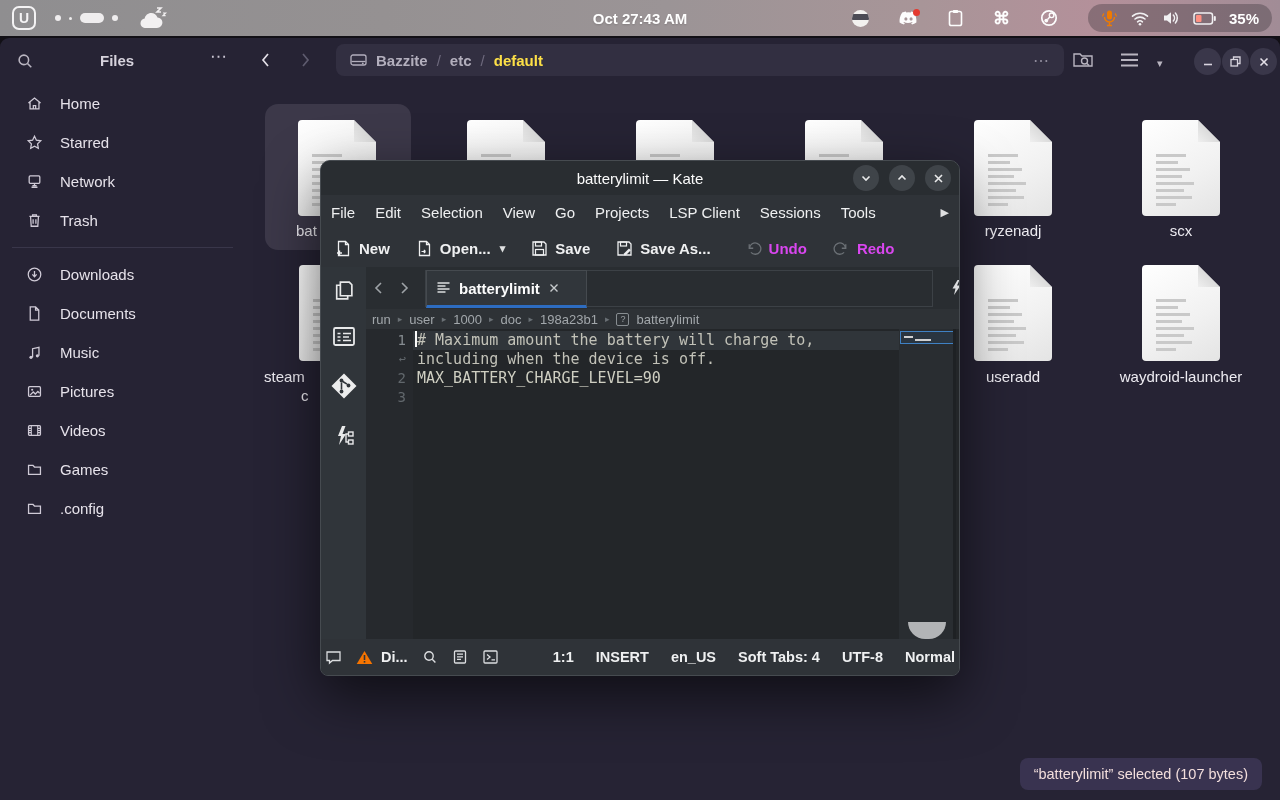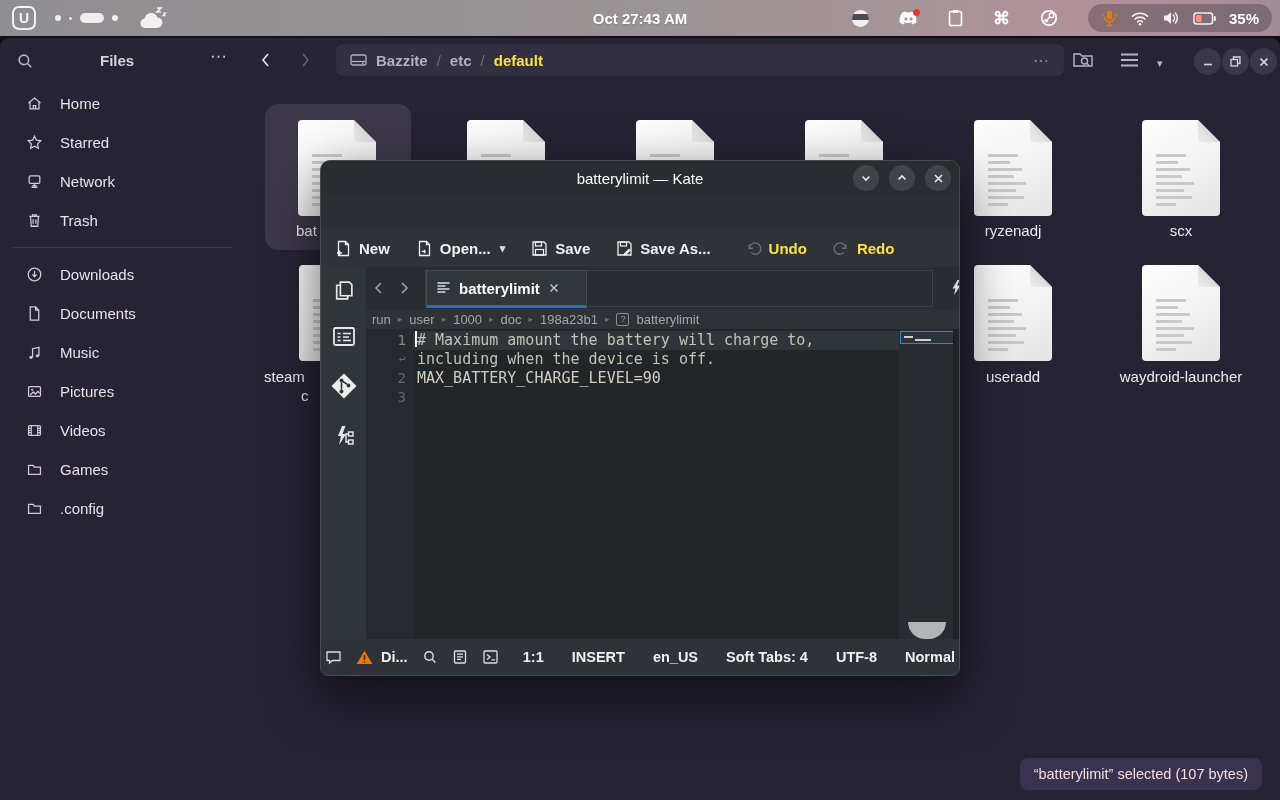--- a/index.html
+++ b/index.html
@@ -85,21 +85,21 @@
   .k-title { position:absolute; left:0; top:0; right:0; height:34px; background:#292d31;
     display:flex; align-items:center; justify-content:center; font-size:15px; color:#fbfbfb; }
   .k-wbtn { position:absolute; top:4px; width:26px; height:26px; border-radius:50%;
     background:#3f4449; display:flex; align-items:center; justify-content:center; }
   .k-menu { position:absolute; left:0; top:34px; right:0; height:34px; background:#2f3338;
     display:flex; align-items:center; padding:0 10px; gap:20px; font-size:15px; }
   .k-menu .ovf { margin-left:auto; color:#dfe0e1; font-size:11px; }
   .k-tool { position:absolute; left:0; top:68px; right:0; height:38px; background:#2f3338;
     display:flex; align-items:center; padding-left:14px; gap:26px; }
   .t-btn { display:flex; align-items:center; gap:7px; font-weight:bold; font-size:15px; }
-  .t-btn.dis { color:#fde047; }
+  .t-btn.dis { color:#d946ef; }
   .t-caret { color:#dfe0e1; font-size:11px; margin-left:2px; }
   .k-side { position:absolute; left:0; top:106px; bottom:36px; width:45px; background:#30353a;
     display:flex; flex-direction:column; align-items:center; padding-top:12px; gap:24px; }
   .k-tabbar { position:absolute; left:45px; top:106px; right:0; height:42px; background:#292d31; }
   .tab-box { position:absolute; left:59px; top:3px; width:508px; height:37px;
     border:1px solid #3c4146; }
   .tab { position:absolute; left:0; top:-1px; height:38px; width:161px; background:#31363b;
     border:1px solid #454a4f; border-bottom:3px solid #2d6cc0;
     display:flex; align-items:center; padding:0 9px; gap:8px; }
   .tab .lbl { font-weight:bold; font-size:15px; color:#fcfcfc; }
@@ -124,21 +124,21 @@
   .minimap { position:absolute; right:3px; top:0; bottom:0; width:57px; background:#292d31; }
   .mm-view { position:absolute; left:1px; right:1px; top:2px; height:13px;
     border:1px solid #3f81c4; background:rgba(63,129,196,.10); }
   .mm-view i { position:absolute; top:4px; height:2px; background:#cfd0d1; display:block; }
   .mm-track { position:absolute; right:0; top:0; bottom:0; width:3px; background:#1e2124; }
   .mm-dome { position:absolute; left:9px; bottom:0; width:38px; height:17px;
     background:#b2b4b6; border-radius:0 0 38px 38px; }
   .k-status { position:absolute; left:0; bottom:0; right:0; height:36px; background:#2f3338;
     display:flex; align-items:center; padding:0 4px; font-size:14.5px; font-weight:600; }
   .st-left { display:flex; align-items:center; gap:14px; }
-  .st-right { margin-left:auto; display:flex; align-items:center; gap:28px; }
+  .st-right { margin-left:auto; display:flex; align-items:center; gap:22px; }
   .warnwrap { display:flex; align-items:center; gap:8px; }
 </style>
 </head>
 <body>
 
 <div id="topbar">
   <div class="tb-logo">U</div>
   <div class="ws">
     <i class="d1"></i>
       <i class="d2"></i>
@@ -408,20 +408,32 @@
     <svg width="14" height="14" viewBox="0 0 14 14">
         <path d="M3.5 8.5 7 5l3.5 3.5" fill="none" stroke="#e8e9ea" stroke-width="1.6"></path>
       </svg>
   </span>
   <span class="k-wbtn" style="left:604px;">
     <svg width="13" height="13" viewBox="0 0 13 13">
         <path d="M3 3l7 7M10 3l-7 7" stroke="#e8e9ea" stroke-width="1.6"></path>
       </svg>
   </span>
 
+  <div class="k-menu">
+    <span>File</span>
+    <span>Edit</span>
+    <span>Selection</span>
+    <span>View</span>
+    <span>Go</span>
+    <span>Projects</span>
+    <span>LSP Client</span>
+    <span>Sessions</span>
+    <span>Tools</span>
+    <span class="ovf">▶</span>
+  </div>
 
   <div class="k-tool">
     <span class="t-btn">
       <svg width="17" height="17" viewBox="0 0 17 17">
           <path d="M3.5 1.5h7l3 3v11h-10z" fill="none" stroke="#eff0f1" stroke-width="1.3"></path>
           <path d="M10.5 1.5v3h3" fill="none" stroke="#eff0f1" stroke-width="1.3"></path>
           <path d="M2 13h5M4.5 10.5v5" stroke="#eff0f1" stroke-width="1.4"></path>
         </svg>
       <span>New</span>
     </span>

